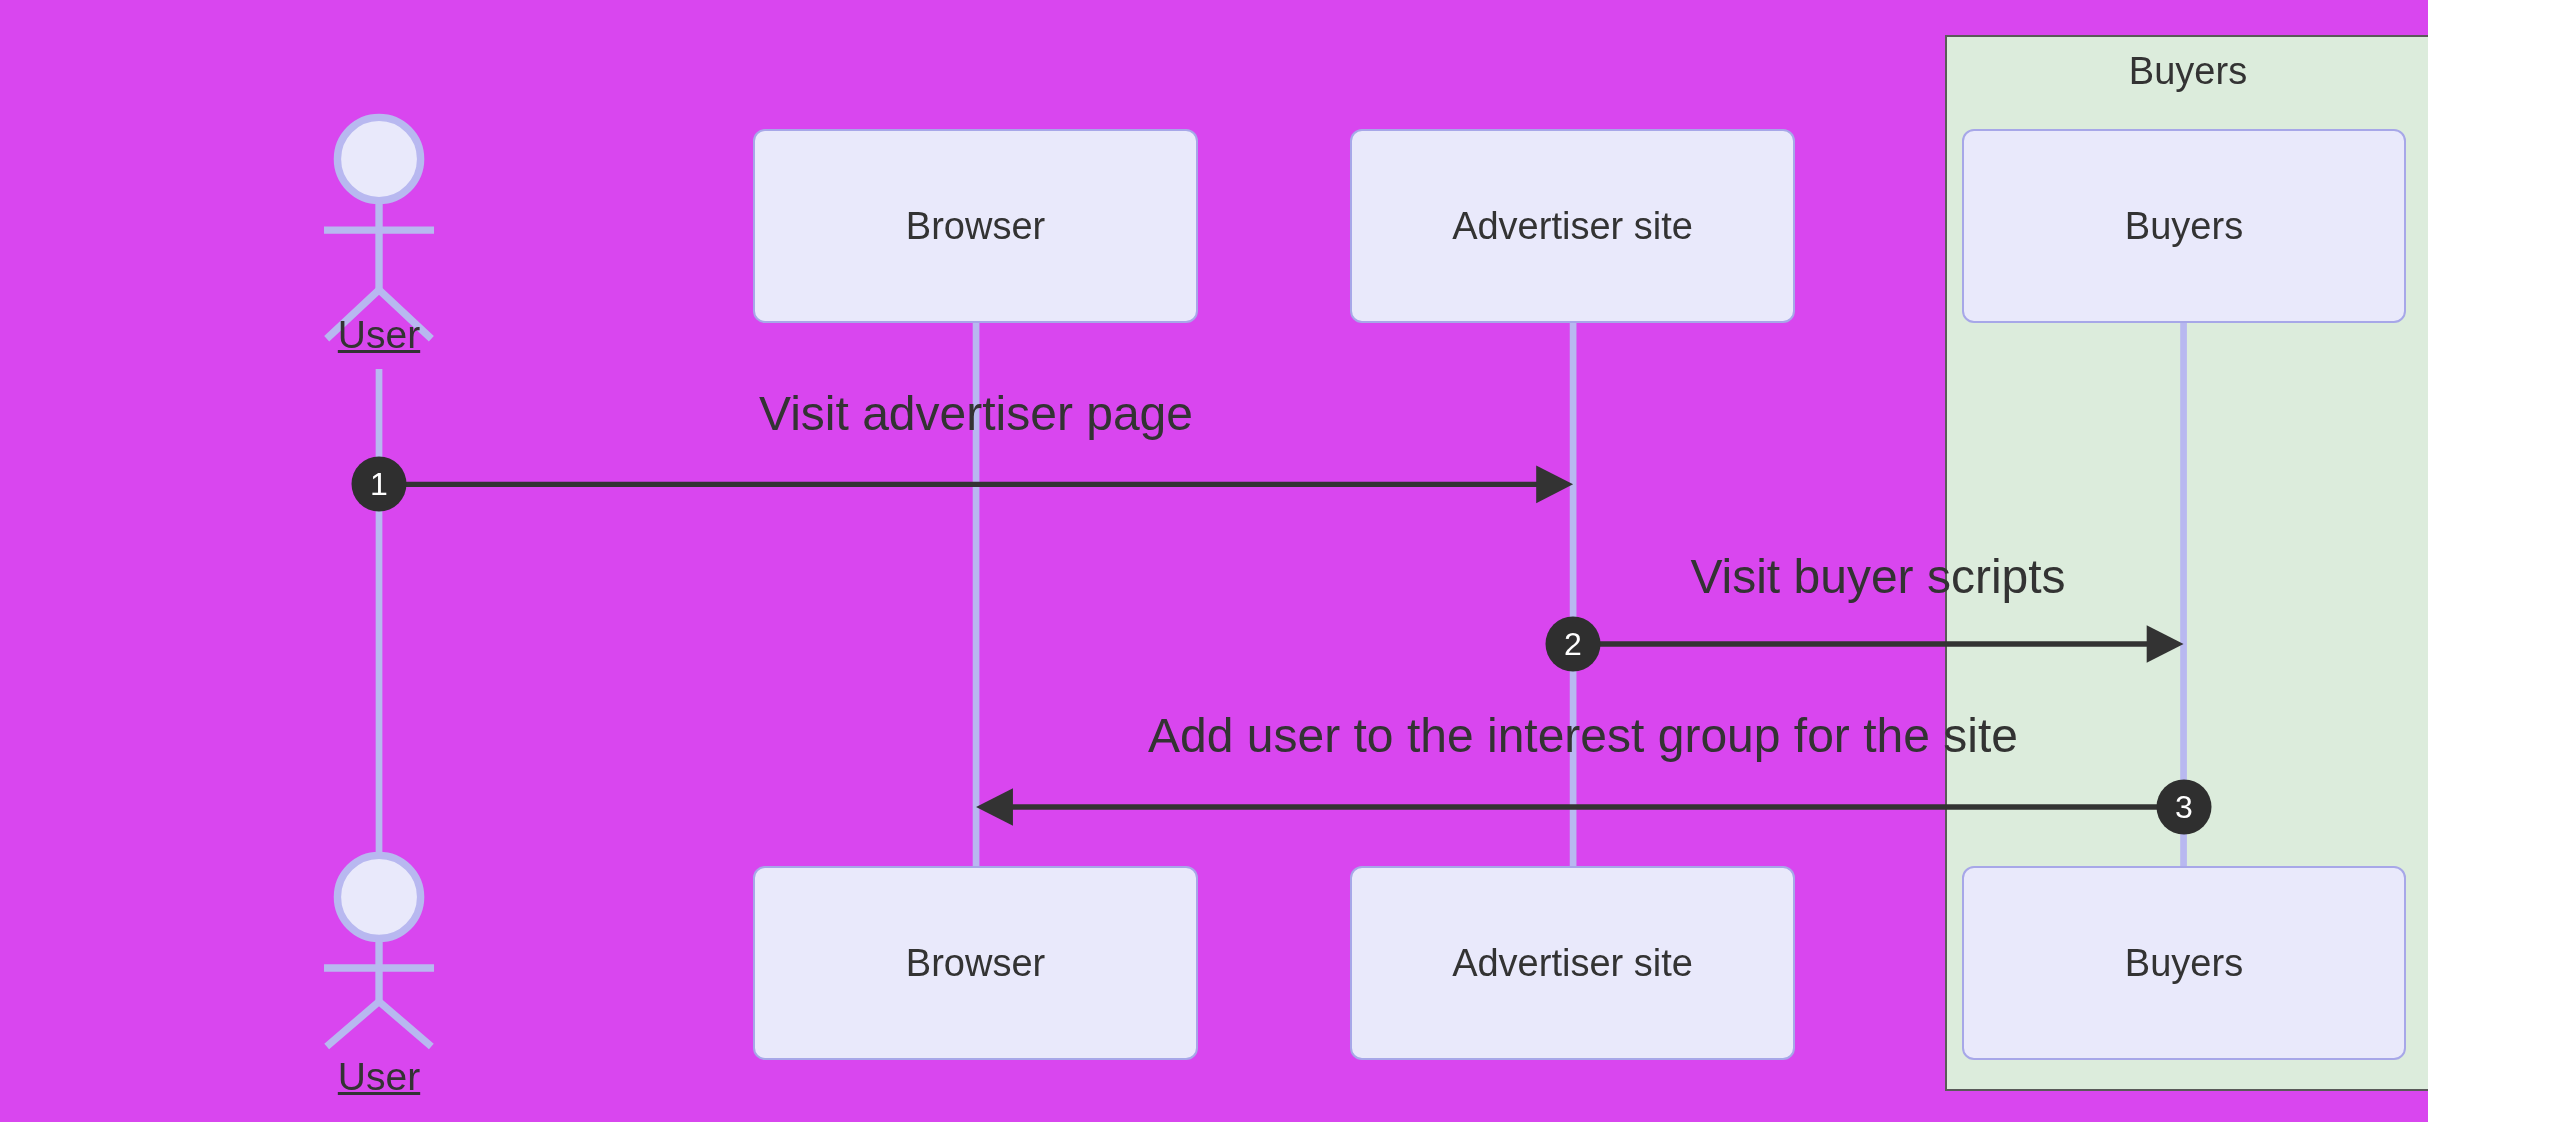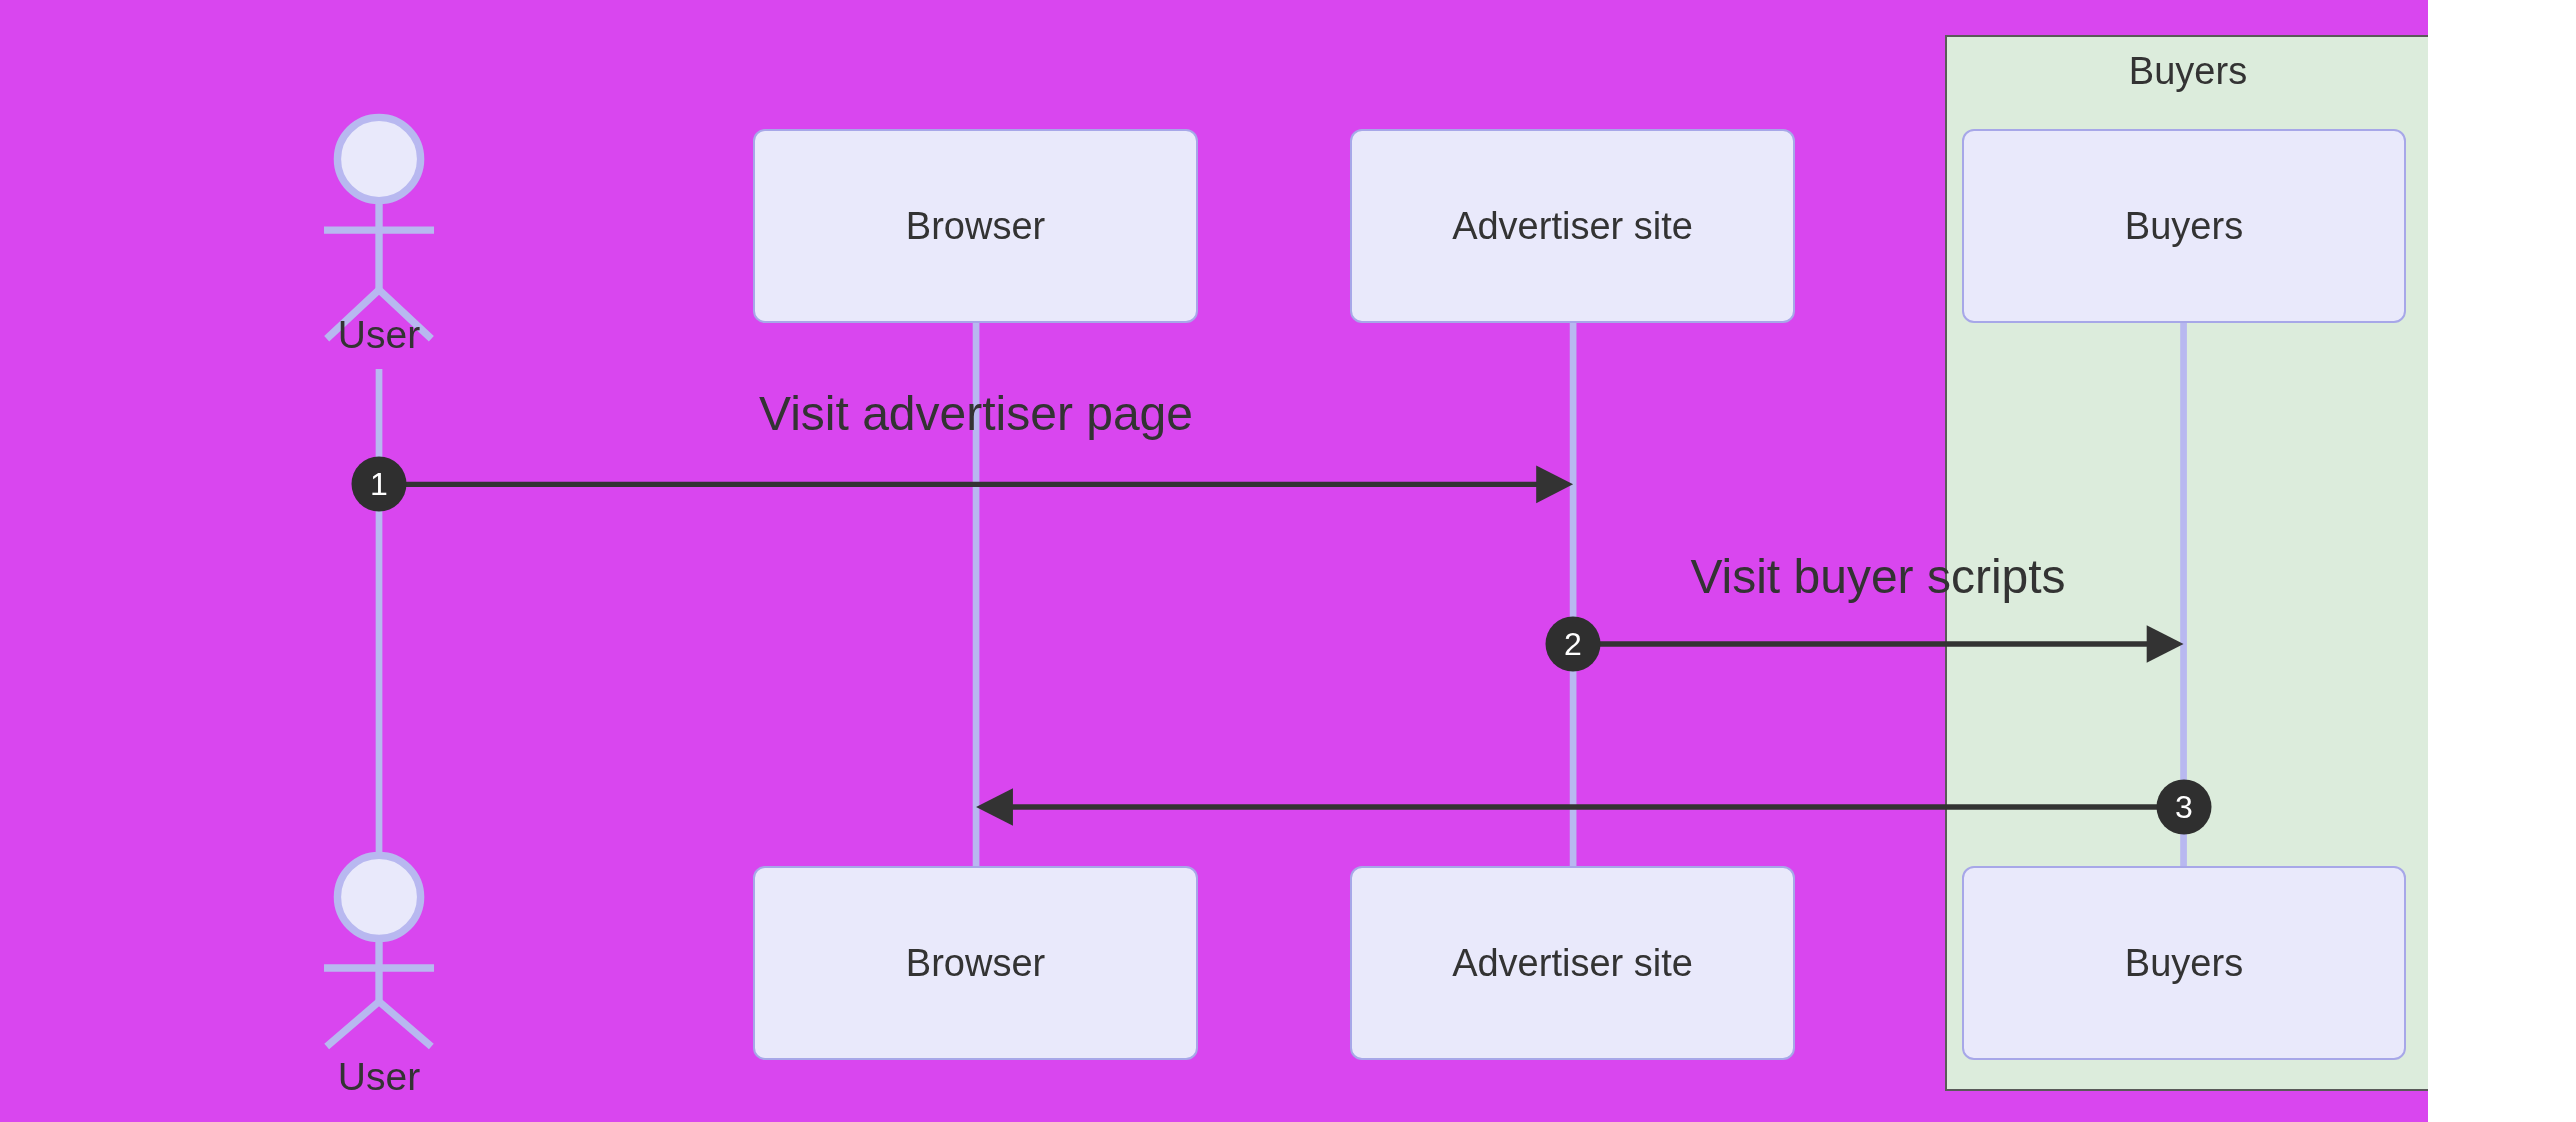--- a/index.html
+++ b/index.html
@@ -51,20 +51,21 @@
     color:#ffffff;
     font-size:32px;
     display:flex;align-items:center;justify-content:center;
     transform:translate(-50%,-50%);
   }
   .actor-label{
     position:absolute;
     transform:translate(-50%,-50%);
     font-size:39px;
     white-space:nowrap;
+    text-decoration:underline;
   }
 </style>
 </head>
 <body>
 
 <div class="canvas">
 
   <div class="group-rect"></div>
   <div class="group-label">Buyers</div>
 
@@ -111,19 +112,20 @@
   <div class="pbox" style="left:753px;top:129px;">Browser</div>
   <div class="pbox" style="left:1350px;top:129px;">Advertiser site</div>
   <div class="pbox" style="left:1962px;top:129px;width:444px;">Buyers</div>
 
   <div class="pbox" style="left:753px;top:866px;">Browser</div>
   <div class="pbox" style="left:1350px;top:866px;">Advertiser site</div>
   <div class="pbox" style="left:1962px;top:866px;width:444px;">Buyers</div>
 
   <div class="msg" style="left:976px;top:413px;">Visit advertiser page</div>
   <div class="msg" style="left:1878px;top:576px;">Visit buyer scripts</div>
+  <div class="msg" style="left:1583px;top:735px;">Add user to the interest group for the site</div>
 
   <div class="badge" style="left:379px;top:484px;">1</div>
   <div class="badge" style="left:1573px;top:644px;">2</div>
   <div class="badge" style="left:2184px;top:807px;">3</div>
 
 </div>
 
 
 </body></html>

